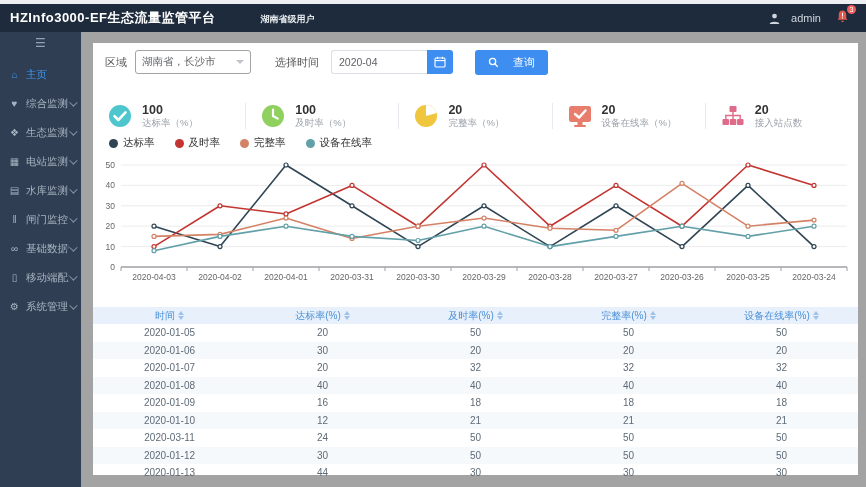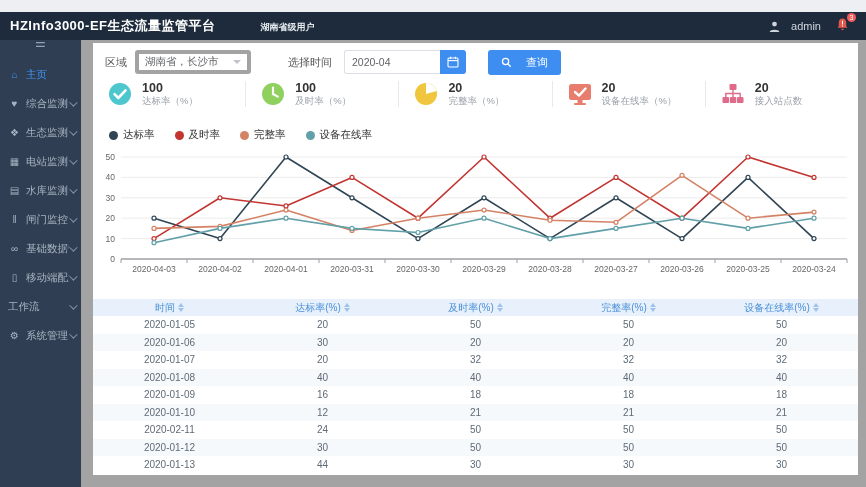--- a/index.html
+++ b/index.html
@@ -1,20 +1,20 @@
 <!DOCTYPE html>
 <html><head>
 <meta charset="utf-8">
 <style>
   * { margin:0; padding:0; box-sizing:border-box; }
   html,body { width:866px; height:487px; overflow:hidden;
     font-family:"Liberation Sans","DejaVu Sans",sans-serif; background:#edeff3; }
 
   
-  .topbar { position:absolute; left:0; top:12px; width:866px; height:28px;
+  .topbar { position:absolute; left:0; top:4px; width:866px; height:28px;
     background:#1d2b3c; display:flex; align-items:center; padding:0 10px; z-index:5; }
   .topbar .title { color:#fff; font-size:13px; font-weight:bold; letter-spacing:.5px; }
   .topbar .subtitle { color:#e6eaee; font-size:9px; font-weight:bold; margin-left:6px; margin-top:3px;padding-left:39px; }
   .topbar .spacer { flex:1; }
   .user-box { display:flex; align-items:center; gap:10px; color:#cfd6dd; font-size:11px; }
   .bell-wrap { position:relative; margin-left:14px; margin-right:6px; cursor:pointer; }
   .badge { position:absolute; top:-4px; right:-6px; background:#f25c5c; color:#fff;
     font-size:7px; line-height:9px; min-width:9px; text-align:center; border-radius:5px; padding:0 1px; }
 
   
@@ -29,38 +29,38 @@
     border-bottom:1px solid #8795a7; transform:rotate(45deg) translateY(-2px); flex:none; }
   .side-item.active { color:#3d9bfa; }
 
   
   .main { position:absolute; left:81px; top:28px; right:0; bottom:0; background:#a3a3a3; }
   .card { position:absolute; left:12px; top:15px; right:8px; bottom:12px; background:#fff; }
 
   
   .filter-row { display:flex; align-items:center; height:38px; padding:0 12px; gap:8px; }
   .f-label { font-size:11px; color:#555; }
-  .select-box { width:116px; height:24px; border:4px solid #a3a3a3; border-radius:3px;
+  .select-box { width:116px; height:24px; border:1px solid #a3a3a3; border-radius:3px;
     display:flex; align-items:center; padding:5px 6px; font-size:10.5px; color:#606266;
     background:#fff; cursor:pointer; }
   .select-box .sel-text { flex:1; }
   .select-box .arrow { width:0; height:0; border-left:4px solid transparent;
     border-right:4px solid transparent; border-top:4px solid #c0c4cc; }
   .date-group { display:flex; height:24px; margin-left:4px; }
   .date-input { width:96px; height:24px; border:1px solid #dcdfe6; border-right:none;
     border-radius:3px 0 0 3px; font-size:10.5px; color:#606266; padding:1px 7px; outline:none;
     font-family:inherit; }
   .date-btn { width:26px; height:24px; background:#3d8ef0; border:none; border-radius:0 3px 3px 0;
     display:flex; align-items:center; justify-content:center; cursor:pointer; }
   .search-btn { height:25px; margin-left:14px; background:#3d8ef0; color:#fff; border:none;
     border-radius:3px; font-size:11px; padding:0 13px; display:flex; align-items:center; gap:14px;
     cursor:pointer; font-family:inherit; }
 
   
-  .kpi-row { display:flex; align-items:flex-start; height:40px; margin-top:0; }
+  .kpi-row { display:flex; align-items:flex-end; height:40px; margin-top:8px; }
   .kpi { flex:1; display:flex; align-items:center; gap:9px; padding-left:14px; }
   .kpi + .kpi { border-left:1px solid #e6e9ed; }
   .kpi .k-icon { width:26px; height:26px; flex:none; }
   .kpi .k-value { font-size:12.5px; font-weight:bold; color:#333; line-height:14px; }
   .kpi .k-label { font-size:9.5px; color:#9aa1a9; line-height:12px; }
 
   
   .legend-row { display:flex; align-items:center; gap:20px; height:20px; padding-left:16px; margin-top:4px; }
   .legend-item { display:flex; align-items:center; gap:5px; font-size:10.5px; color:#333; cursor:pointer; }
   .legend-dot { width:9px; height:9px; border-radius:50%; }
@@ -143,41 +143,37 @@
         <span class="s-icon">∞</span>
         <span class="s-label">基础数据管理</span>
         <span class="chevron"></span>
       </div>
       <div class="side-item">
         <span class="s-icon">▯</span>
         <span class="s-label">移动端配置</span>
         <span class="chevron"></span>
       </div>
       <div class="side-item">
-        <span class="s-label">工作流</span>
-        <span class="chevron"></span>
-      </div>
-      <div class="side-item">
         <span class="s-icon">⚙</span>
         <span class="s-label">系统管理</span>
         <span class="chevron"></span>
       </div>
     </div>
 </div>
 
 <div class="main">
   <div class="card">
 
     <div class="filter-row">
       <span class="f-label">区域</span>
       <div class="select-box">
         <span class="sel-text">湖南省，长沙市</span>
         <span class="arrow"></span>
       </div>
-      <span class="f-label" style="margin-left:29px;">选择时间</span>
+      <span class="f-label" style="margin-left:16px;">选择时间</span>
       <div class="date-group">
         <input class="date-input" readonly="" value="2020-04" style="">
         <button class="date-btn">
           <svg width="12" height="12" viewBox="0 0 12 12">
             <rect x="1" y="2" width="10" height="9" rx="1" fill="none" stroke="#fff" stroke-width="1.1"></rect>
             <line x1="1" y1="4.6" x2="11" y2="4.6" stroke="#fff" stroke-width="1.1"></line>
             <line x1="3.6" y1="0.8" x2="3.6" y2="3" stroke="#fff" stroke-width="1.1"></line>
             <line x1="8.4" y1="0.8" x2="8.4" y2="3" stroke="#fff" stroke-width="1.1"></line>
           </svg>
         </button>
@@ -403,21 +399,21 @@
             <td>18</td>
           </tr>
           <tr>
             <td>2020-01-10</td>
             <td>12</td>
             <td>21</td>
             <td>21</td>
             <td>21</td>
           </tr>
           <tr>
-            <td>2020-02-11</td>
+            <td>2020-03-11</td>
             <td>24</td>
             <td>50</td>
             <td>50</td>
             <td>50</td>
           </tr>
           <tr>
             <td>2020-01-12</td>
             <td>30</td>
             <td>50</td>
             <td>50</td>

